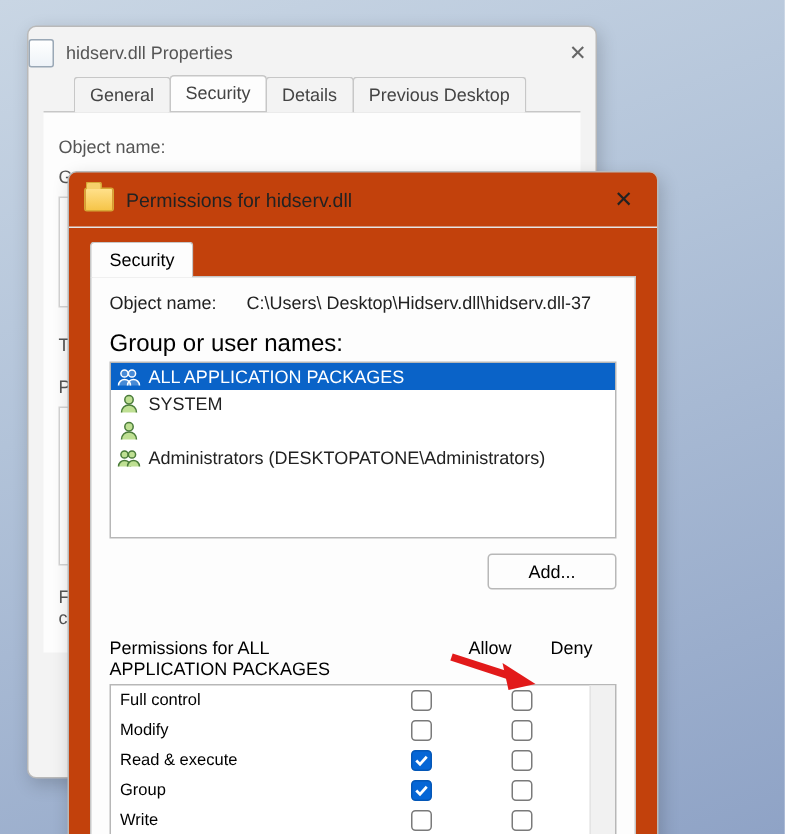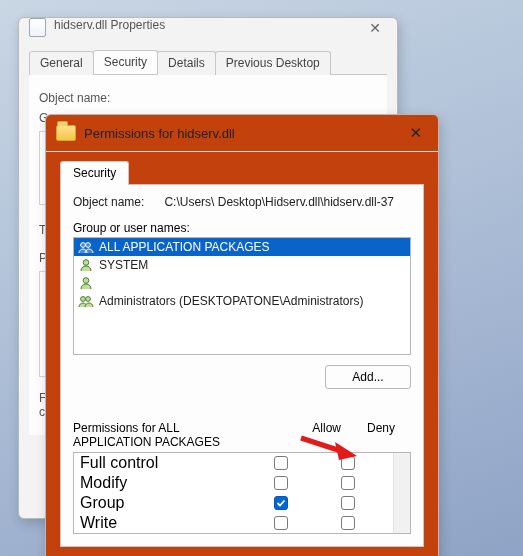--- a/index.html
+++ b/index.html
@@ -23,23 +23,23 @@
   
   .win-back {
     left: 18px;
     top: 17px;
     width: 378px;
     height: 500px;
     background: #f3f3f3;
   }
   .titlebar-back {
     display: flex;
-    align-items: flex-start;
+    align-items: center;
     height: 34px;
-    padding: 0 10px;
+    padding: 0 0;
     color: #555;
   }
   .titlebar-back .spacer { flex: 1; }
   .close-glyph {
     font-size: 14px;
     color: #666;
     padding: 2px 6px;
   }
   .icon-page {
     width: 15px;
@@ -47,20 +47,21 @@
     border: 1px solid #9aa8b6;
     background: linear-gradient(#fff,#eef3f8);
     margin-right: 8px;
     position: relative;
     border-radius: 2px;
   }
   .tabs-back {
     display: flex;
     padding: 0 10px;
     margin-top: -2px;
+    margin-left: 20px;
   }
   .tab-back {
     padding: 4px 10px 5px;
     border: 1px solid #c7c7c7;
     border-bottom: none;
     background: #f3f3f3;
     color: #444;
     font-size: 12px;
     border-radius: 3px 3px 0 0;
     position: relative;
@@ -153,21 +154,21 @@
   .obj-row{
     display:flex;
     gap: 20px;
     font-size:12px;
     color:#222;
     margin-bottom:12px;
     white-space:nowrap;
     overflow:hidden;
   }
   .group-label{
-    font-size:12px;
+    font-size:16px;
     margin-bottom:2px;
   }
   .group-box{
     border:1px solid #b7b7b7;
     background:#fff;
     height:116px;
     overflow:hidden;
   }
   .grp-item{
     display:flex;
@@ -212,21 +213,21 @@
   .perm-header .col{ width:54px; text-align:right; }
   .perm-box{
     border:1px solid #b7b7b7;
     background:#fff;
     margin-top:3px;
     position: relative;
   }
   .perm-row{
     display:flex;
     align-items:center;
-    font-size:16px;
+    font-size:11px;
     height:20px;
     padding:0 6px;
     gap:13px;
   }
   .perm-row .pname{ flex:1; }
   .perm-row .pcol{ width:54px; display:flex; justify-content:center; }
   .cb{
     width:14px;height:14px;
     border:1px solid #7a7a7a;
     border-radius:3px;
@@ -382,20 +383,34 @@
             <span class="pname">Modify</span>
             <span class="pcol">
               <div class="cb"></div>
             </span>
             <span class="pcol">
               <div class="cb"></div>
             </span>
             <span style="width: 16px;"></span>
           </div>
           <div class="perm-row">
+            <span class="pname">Read &amp; execute</span>
+            <span class="pcol">
+              <div class="cb checked">
+                <svg viewBox="0 0 10 10">
+                  <polyline points="1.5,5 4,7.5 8.5,2.5" fill="none" stroke="#fff" stroke-width="1.8"></polyline>
+                </svg>
+              </div>
+            </span>
+            <span class="pcol">
+              <div class="cb"></div>
+            </span>
+            <span style="width: 16px;"></span>
+          </div>
+          <div class="perm-row">
             <span class="pname">Group</span>
             <span class="pcol">
               <div class="cb checked">
                 <svg viewBox="0 0 10 10">
                   <polyline points="1.5,5 4,7.5 8.5,2.5" fill="none" stroke="#fff" stroke-width="1.8"></polyline>
                 </svg>
               </div>
             </span>
             <span class="pcol">
               <div class="cb"></div>

